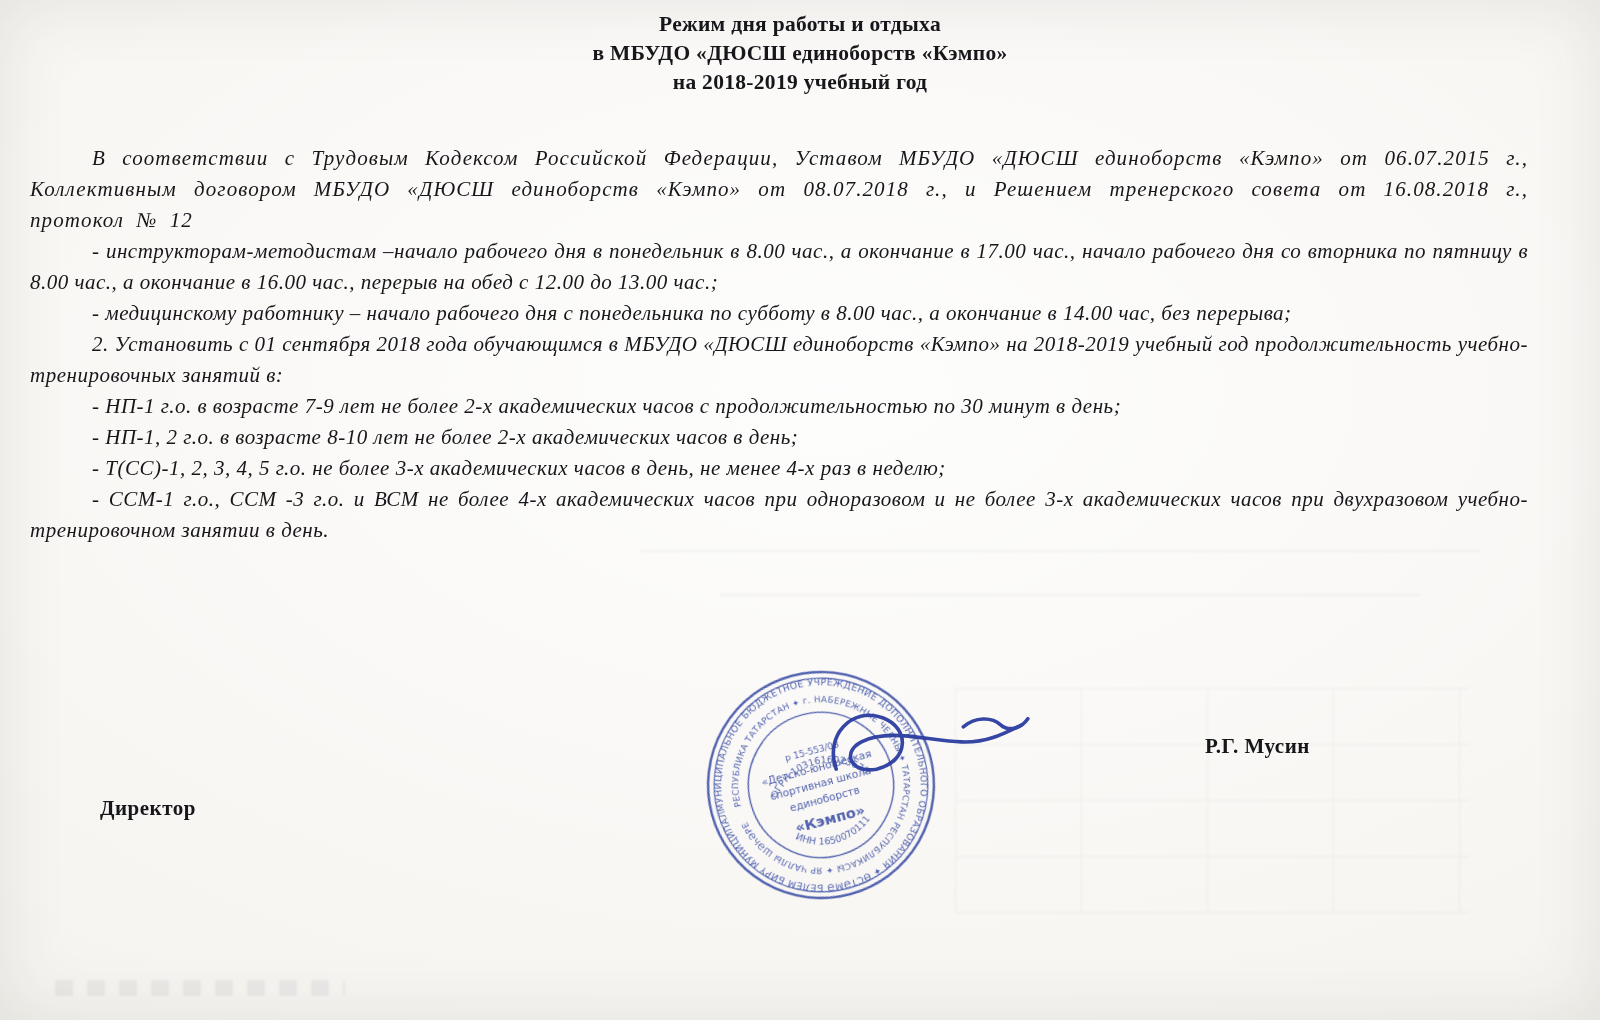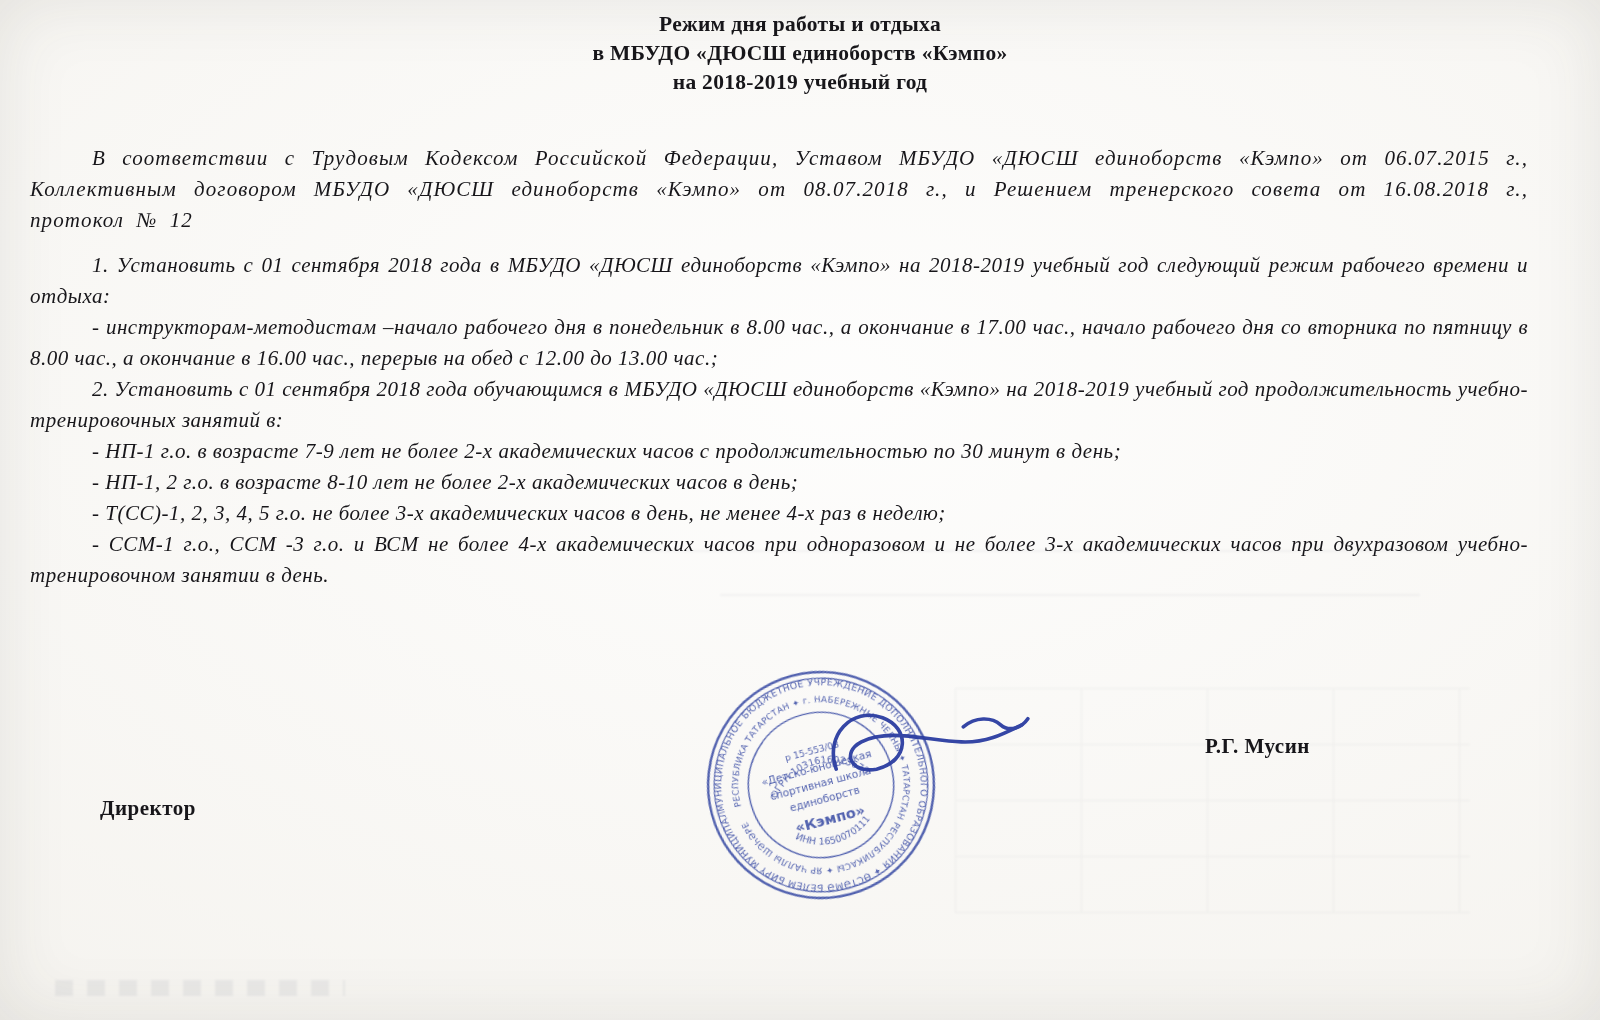--- a/index.html
+++ b/index.html
@@ -92,22 +92,22 @@
   <div class="ghost ghost-smudge"></div>
 
   <div class="title-block">
     <div>Режим дня работы и отдыха</div>
     <div>в МБУДО «ДЮСШ единоборств «Кэмпо»</div>
     <div>на 2018-2019 учебный год</div>
   </div>
 
   <div class="body-block">
     <p class="para wide">В соответствии с Трудовым Кодексом Российской Федерации, Уставом МБУДО «ДЮСШ единоборств «Кэмпо» от 06.07.2015 г., Коллективным договором МБУДО «ДЮСШ единоборств «Кэмпо» от 08.07.2018 г., и Решением тренерского совета от 16.08.2018 г., протокол № 12</p>
-    <p class="para gap">1. Установить с 01 сентября 2018 года в МБУДО «ДЮСШ единоборств «Кэмпо» на 2018-2019 учебный год следующий режим рабочего времени и отдыха:</p>
     <p class="para">- инструкторам-методистам –начало рабочего дня в понедельник в 8.00 час., а окончание в 17.00 час., начало рабочего дня со вторника по пятницу в 8.00 час., а окончание в 16.00 час., перерыв на обед с 12.00 до 13.00 час.;</p>
+    <p class="para">- медицинскому работнику – начало рабочего дня с понедельника по субботу в 8.00 час., а окончание в 14.00 час, без перерыва;</p>
     <p class="para">2. Установить с 01 сентября 2018 года обучающимся в МБУДО «ДЮСШ единоборств «Кэмпо» на 2018-2019 учебный год продолжительность учебно-тренировочных занятий в:</p>
     <p class="para">- НП-1 г.о. в возрасте 7-9 лет не более 2-х академических часов с продолжительностью по 30 минут в день;</p>
     <p class="para">- НП-1, 2 г.о. в возрасте 8-10 лет не более 2-х академических часов в день;</p>
     <p class="para">- Т(СС)-1, 2, 3, 4, 5 г.о. не более 3-х академических часов в день, не менее 4-х раз в неделю;</p>
     <p class="para">- ССМ-1 г.о., ССМ -3 г.о. и ВСМ не более 4-х академических часов при одноразовом и не более 3-х академических часов при двухразовом учебно-тренировочном занятии в день.</p>
   </div>
 
   <div class="signoff-role">Директор</div>
   <div class="signoff-name">Р.Г. Мусин</div>
 

